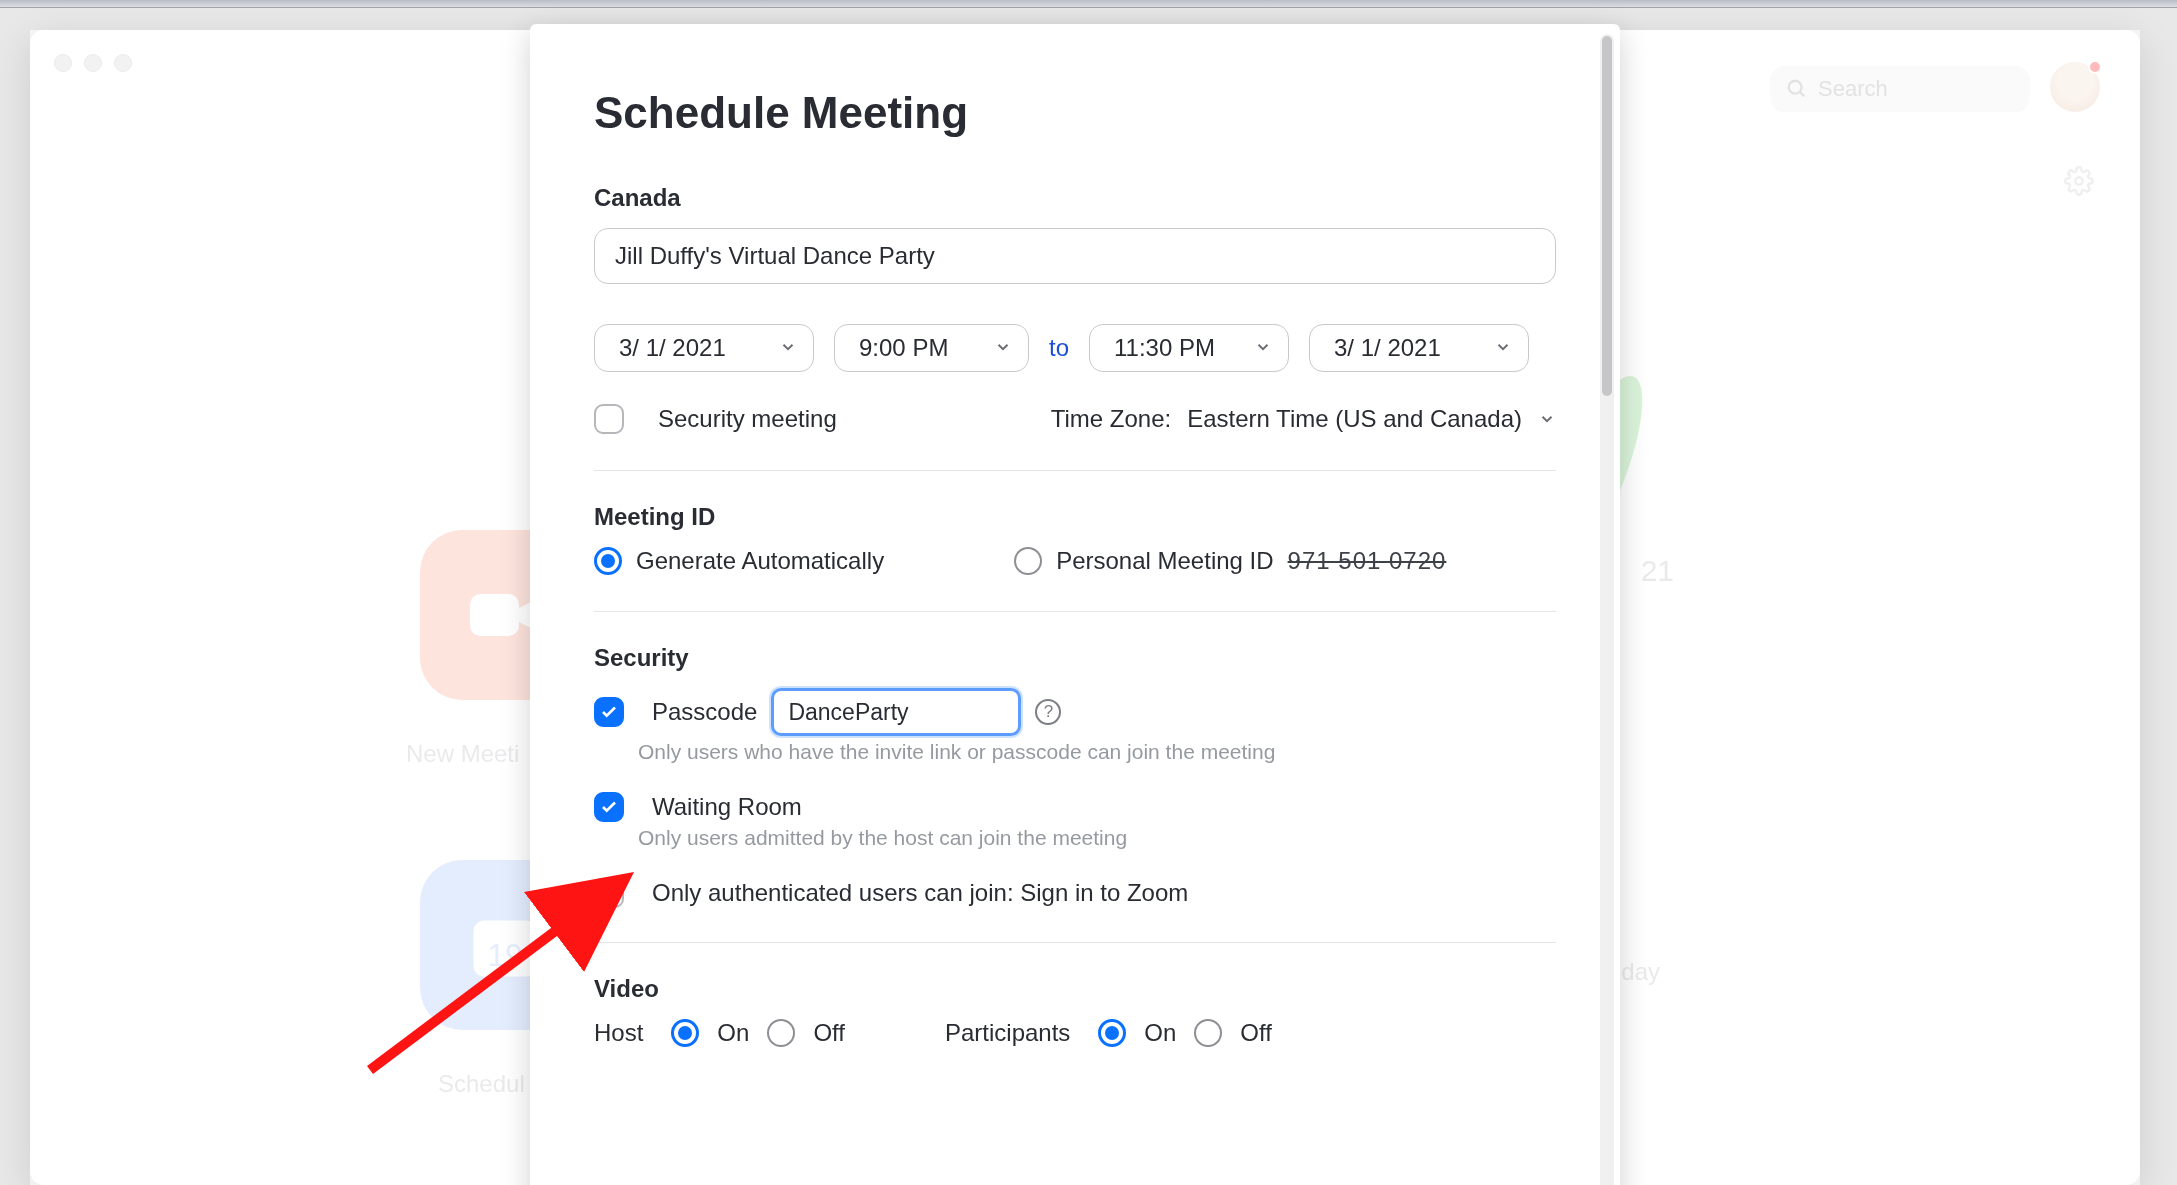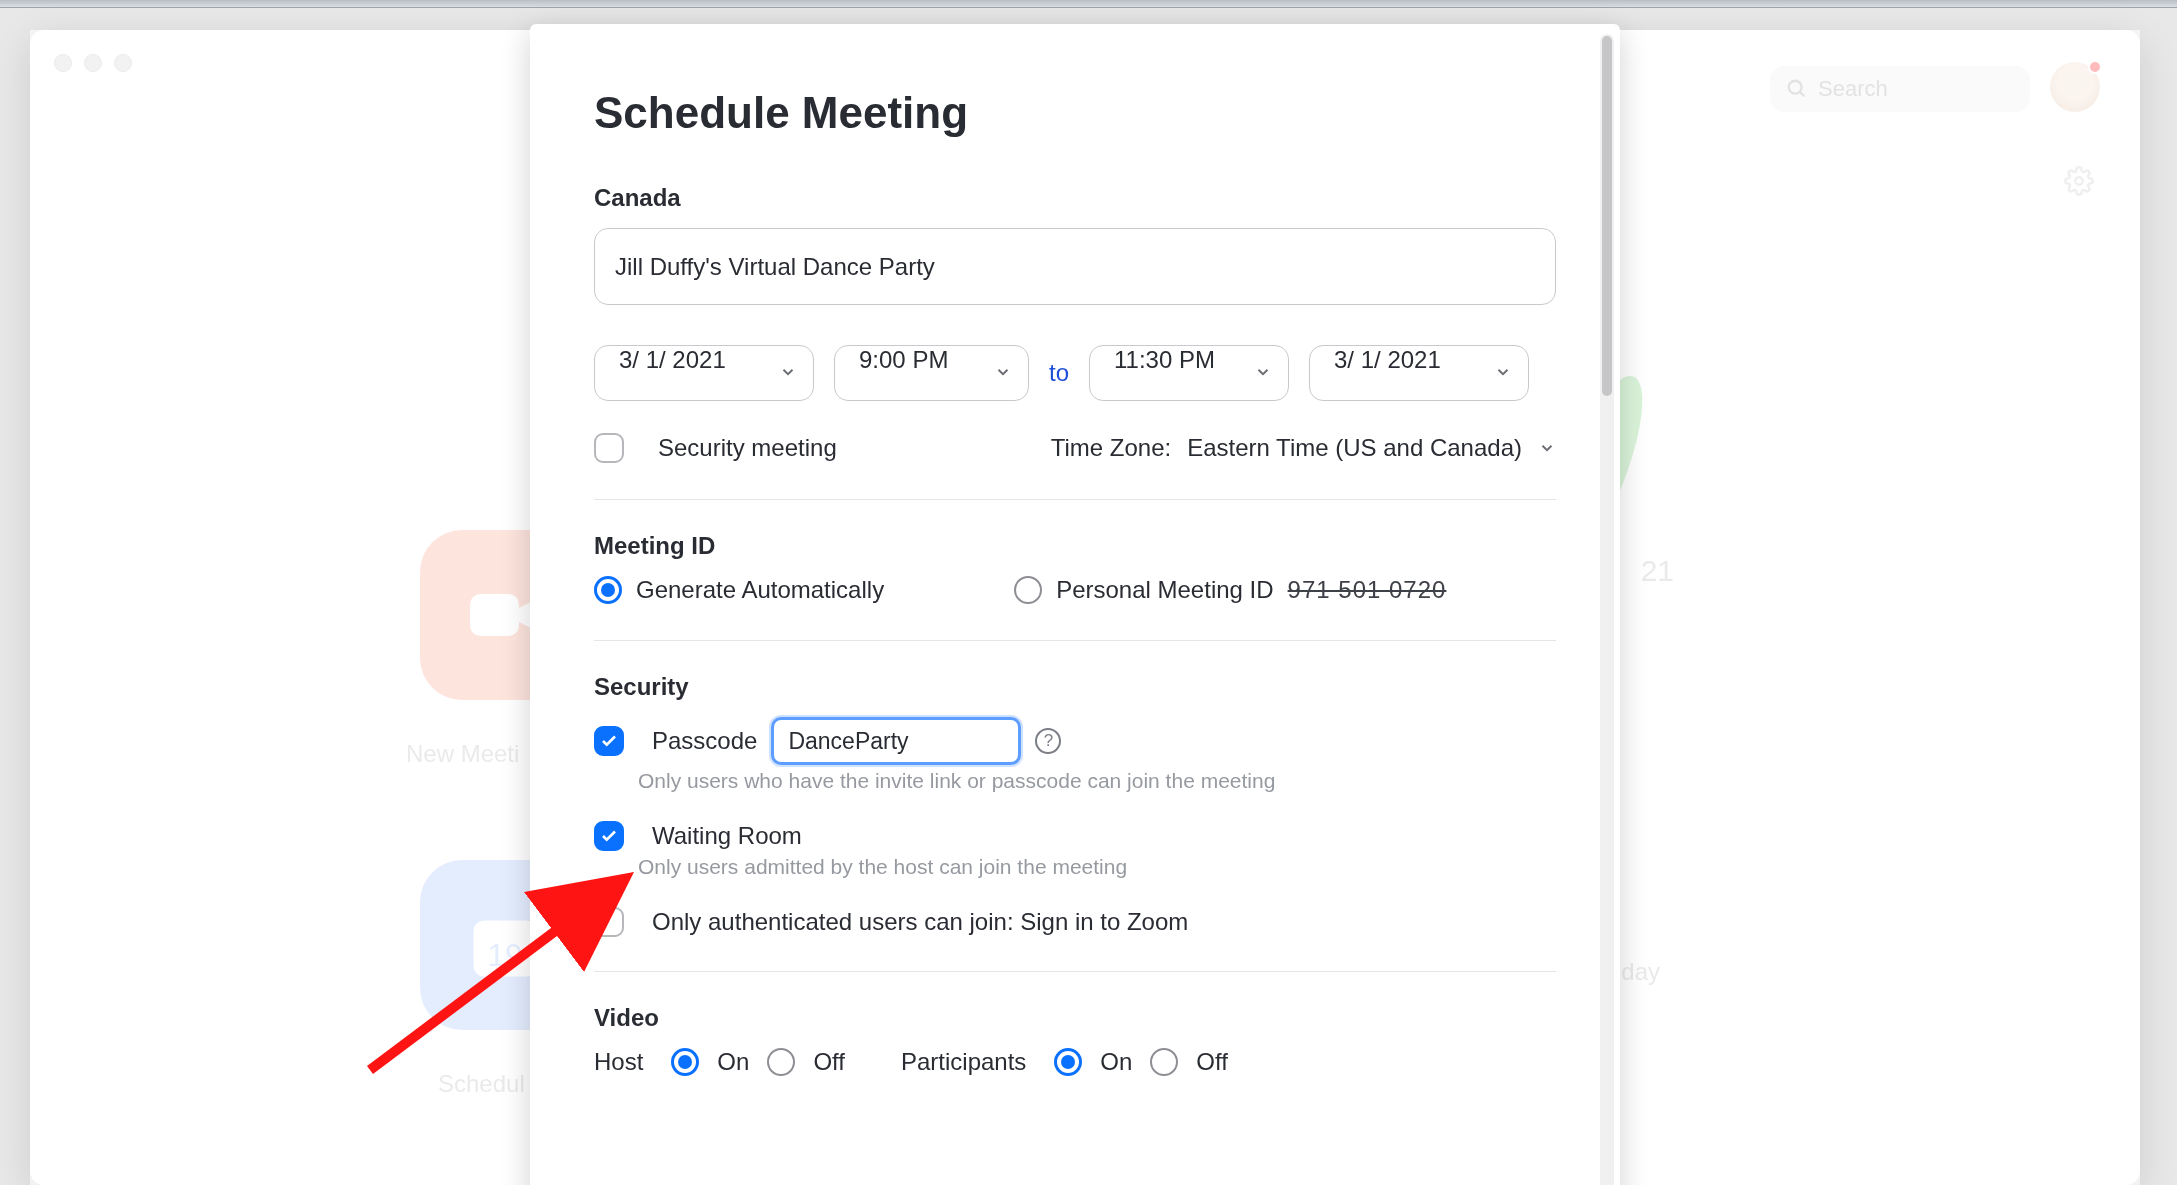--- a/index.html
+++ b/index.html
@@ -174,39 +174,39 @@
     margin-bottom: 46px;
   }
   .section-label {
     font-size: 24px;
     font-weight: 700;
     color: #2a2c33;
     margin-bottom: 16px;
   }
   .topic-input {
     width: 100%;
-    height: 77px;
+    height: 56px;
     border: 1px solid #c9c9cd;
     border-radius: 14px;
     padding: 0 20px;
     font-size: 24px;
     color: #2a2c33;
     outline: none;
     margin-bottom: 40px;
   }
   .row { display:flex; align-items:center; gap: 20px; }
   .dropdown {
-    height: 56px;
+    height: 48px;
     border: 1px solid #c9c9cd;
     border-radius: 14px;
     padding: 0 50px 0 24px;
     font-size: 24px;
     color: #2a2c33;
     display:flex;
-    align-items:flex-start;
+    align-items:center;
     position:relative;
     background:#fff;
   }
   .dropdown .chev {
     position:absolute;
     right:16px;
     top:50%;
     transform:translateY(-50%);
   }
   .chev svg { width:18px; height:18px; stroke:#6a6c72; stroke-width:2.5; fill:none; }
@@ -265,21 +265,21 @@
     height:26px;
     border:2px solid #7b7e85;
     border-radius:50%;
     display:inline-flex;
     align-items:center;
     justify-content:center;
     font-size:17px;
     color:#7b7e85;
   }
   .sec-section { padding-bottom:30px; border-bottom:1px solid #e5e5e8; margin-bottom:32px; }
-  .video-row { display:flex; gap:56px; }
+  .video-row { display:flex; gap:100px; }
   .video-group { display:flex; align-items:center; gap:18px; font-size:24px; color:#2a2c33; }
   .video-group .lbl { margin-right:10px; }
 
   
   .arrow {
     position:absolute;
     left:330px;
     top:800px;
     width:310px;
     height:250px;

